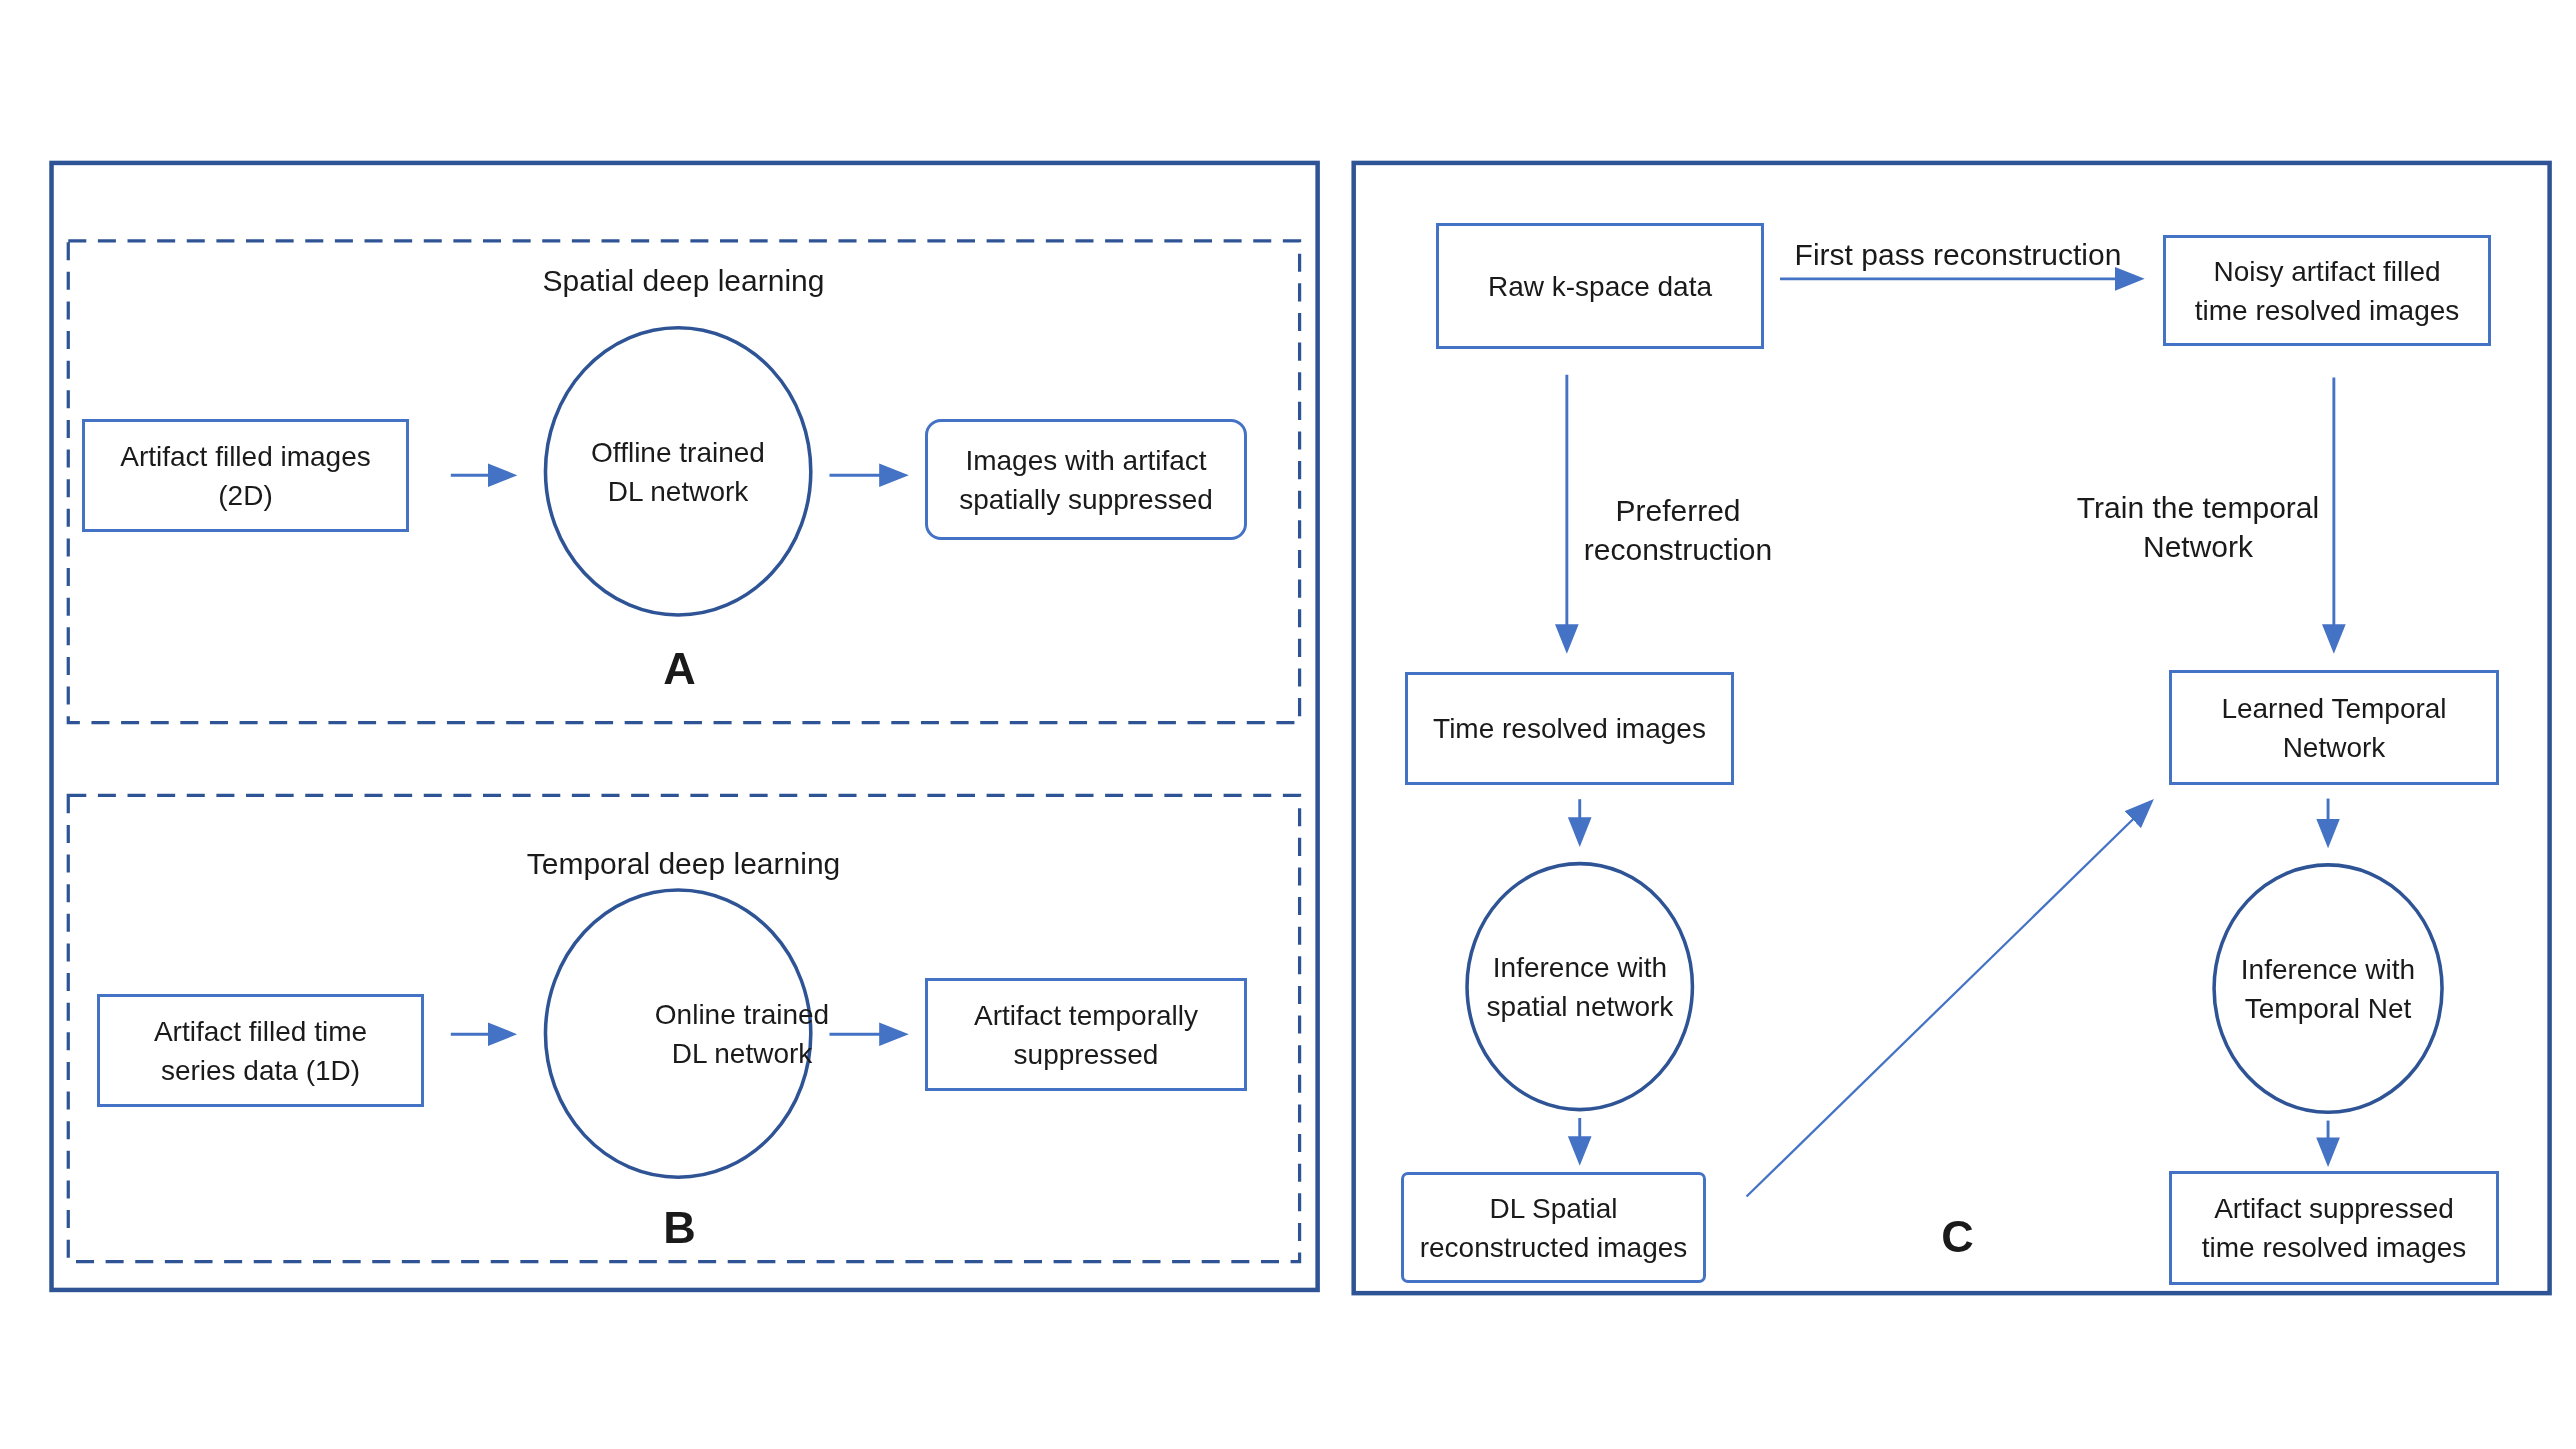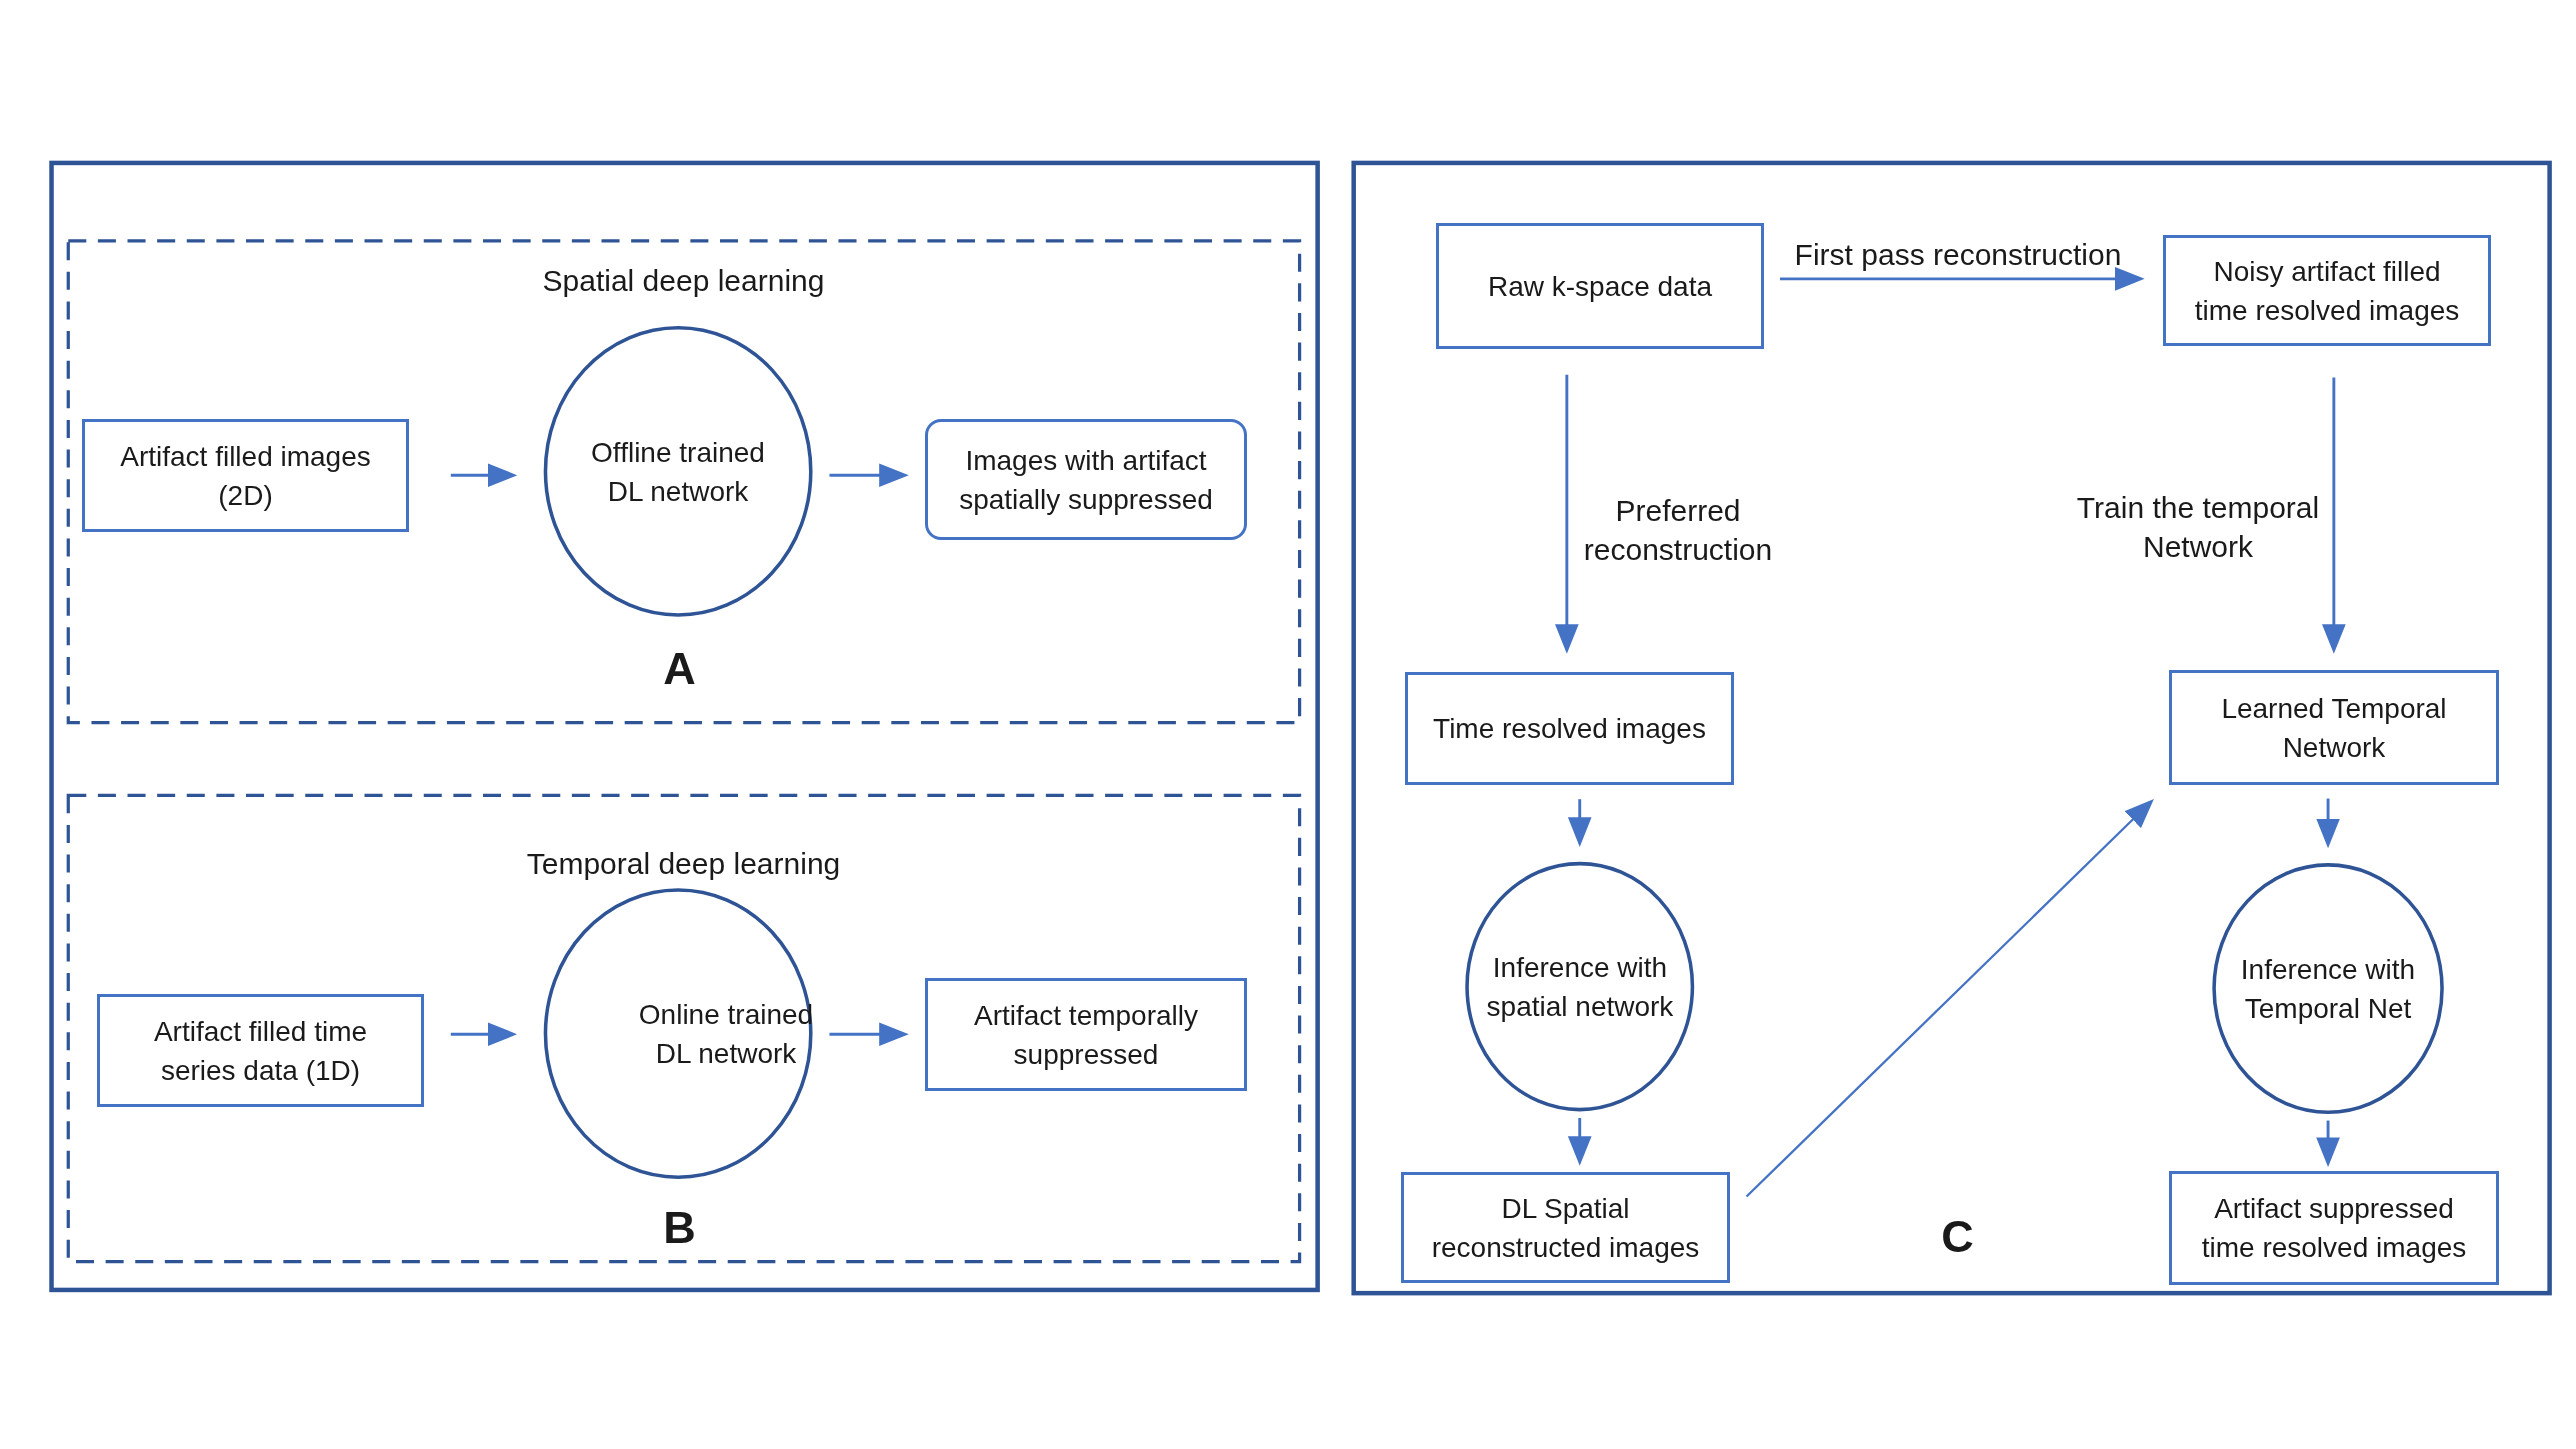--- a/index.html
+++ b/index.html
@@ -92,21 +92,21 @@
   <div class="box" style="left:925px;top:419px;width:322px;height:121px;border-radius:16px;">Images with artifact
 spatially suppressed</div>
 
   <div class="txt big-label" style="left:615px;top:636px;width:129px;height:64px;">A</div>
 
   <div class="txt section-title" style="left:68px;top:824px;width:1231px;height:39px;margin-top:20px;">Temporal deep learning</div>
 
   <div class="box" style="left:97px;top:978px;width:327px;height:113px;margin-top:16px;">Artifact filled time
 series data (1D)</div>
 
-  <div class="txt" style="left:549px;top:955px;width:296px;height:157px;padding-left:29px;">Online trained
+  <div class="txt" style="left:565px;top:955px;width:296px;height:157px;padding-left:29px;">Online trained
 DL network</div>
 
   <div class="box" style="left:925px;top:978px;width:322px;height:113px;">Artifact temporally
 suppressed</div>
 
   <div class="txt big-label" style="left:615px;top:1195px;width:129px;height:64px;">B</div>
 
   <div class="box" style="left:1436px;top:223px;width:328px;height:126px;">Raw k-space data</div>
 
   <div class="txt flow-label" style="left:1765px;top:236px;width:386px;height:36px;">First pass reconstruction</div>
@@ -124,21 +124,21 @@
 
   <div class="box" style="left:2169px;top:670px;width:330px;height:115px;">Learned Temporal
 Network</div>
 
   <div class="txt" style="left:1451px;top:909px;width:258px;height:155px;">Inference with
 spatial network</div>
 
   <div class="txt" style="left:2199px;top:911px;width:258px;height:155px;">Inference with
 Temporal Net</div>
 
-  <div class="box" style="left:1401px;top:1172px;width:329px;height:111px;">DL Spatial
+  <div class="box" style="left:1401px;top:1172px;width:305px;height:111px;border-radius:7px;">DL Spatial
 reconstructed images</div>
 
   <div class="box" style="left:2169px;top:1171px;width:330px;height:114px;">Artifact suppressed
 time resolved images</div>
 
   <div class="txt big-label" style="left:1893px;top:1204px;width:129px;height:64px;">C</div>
 
 </div>
 
 

